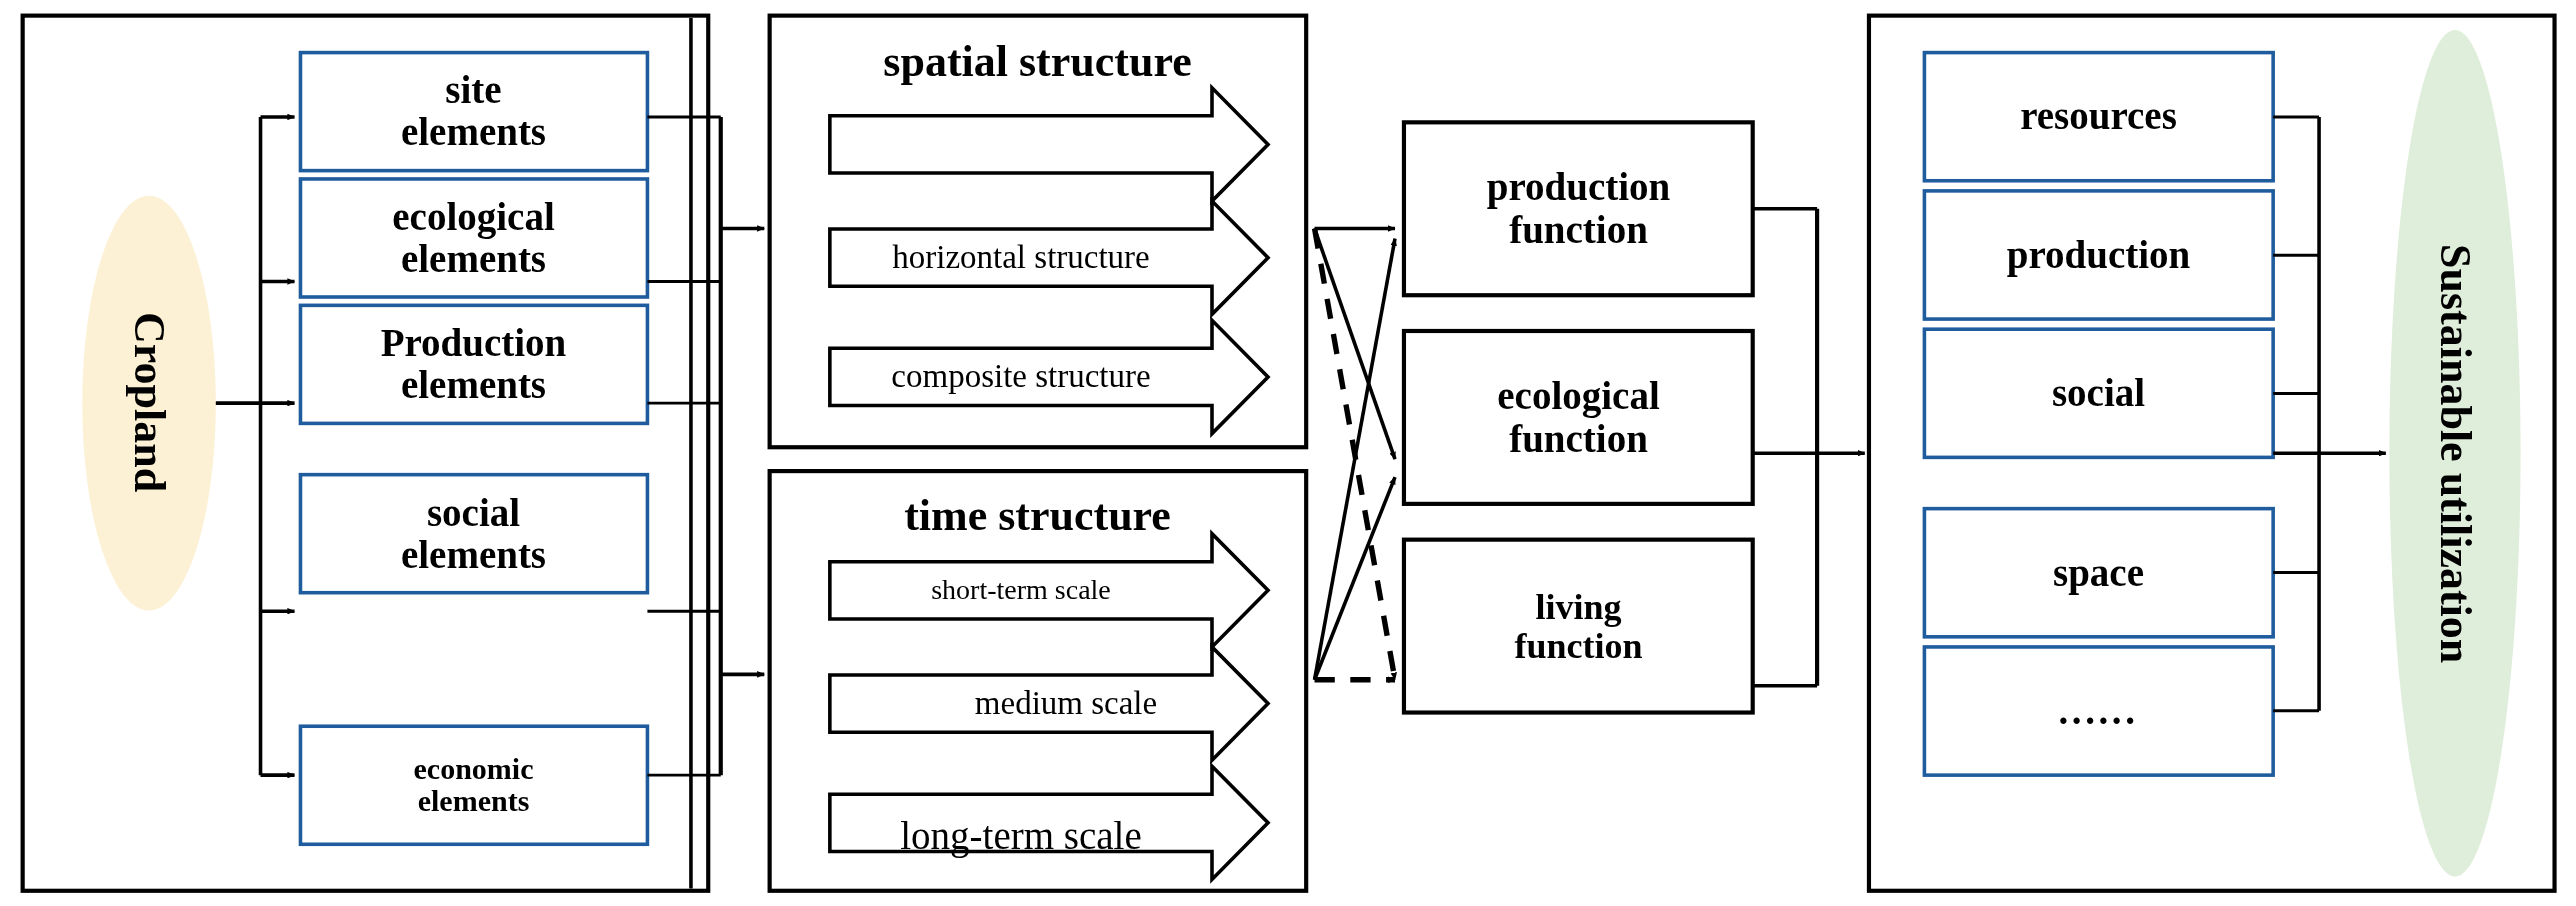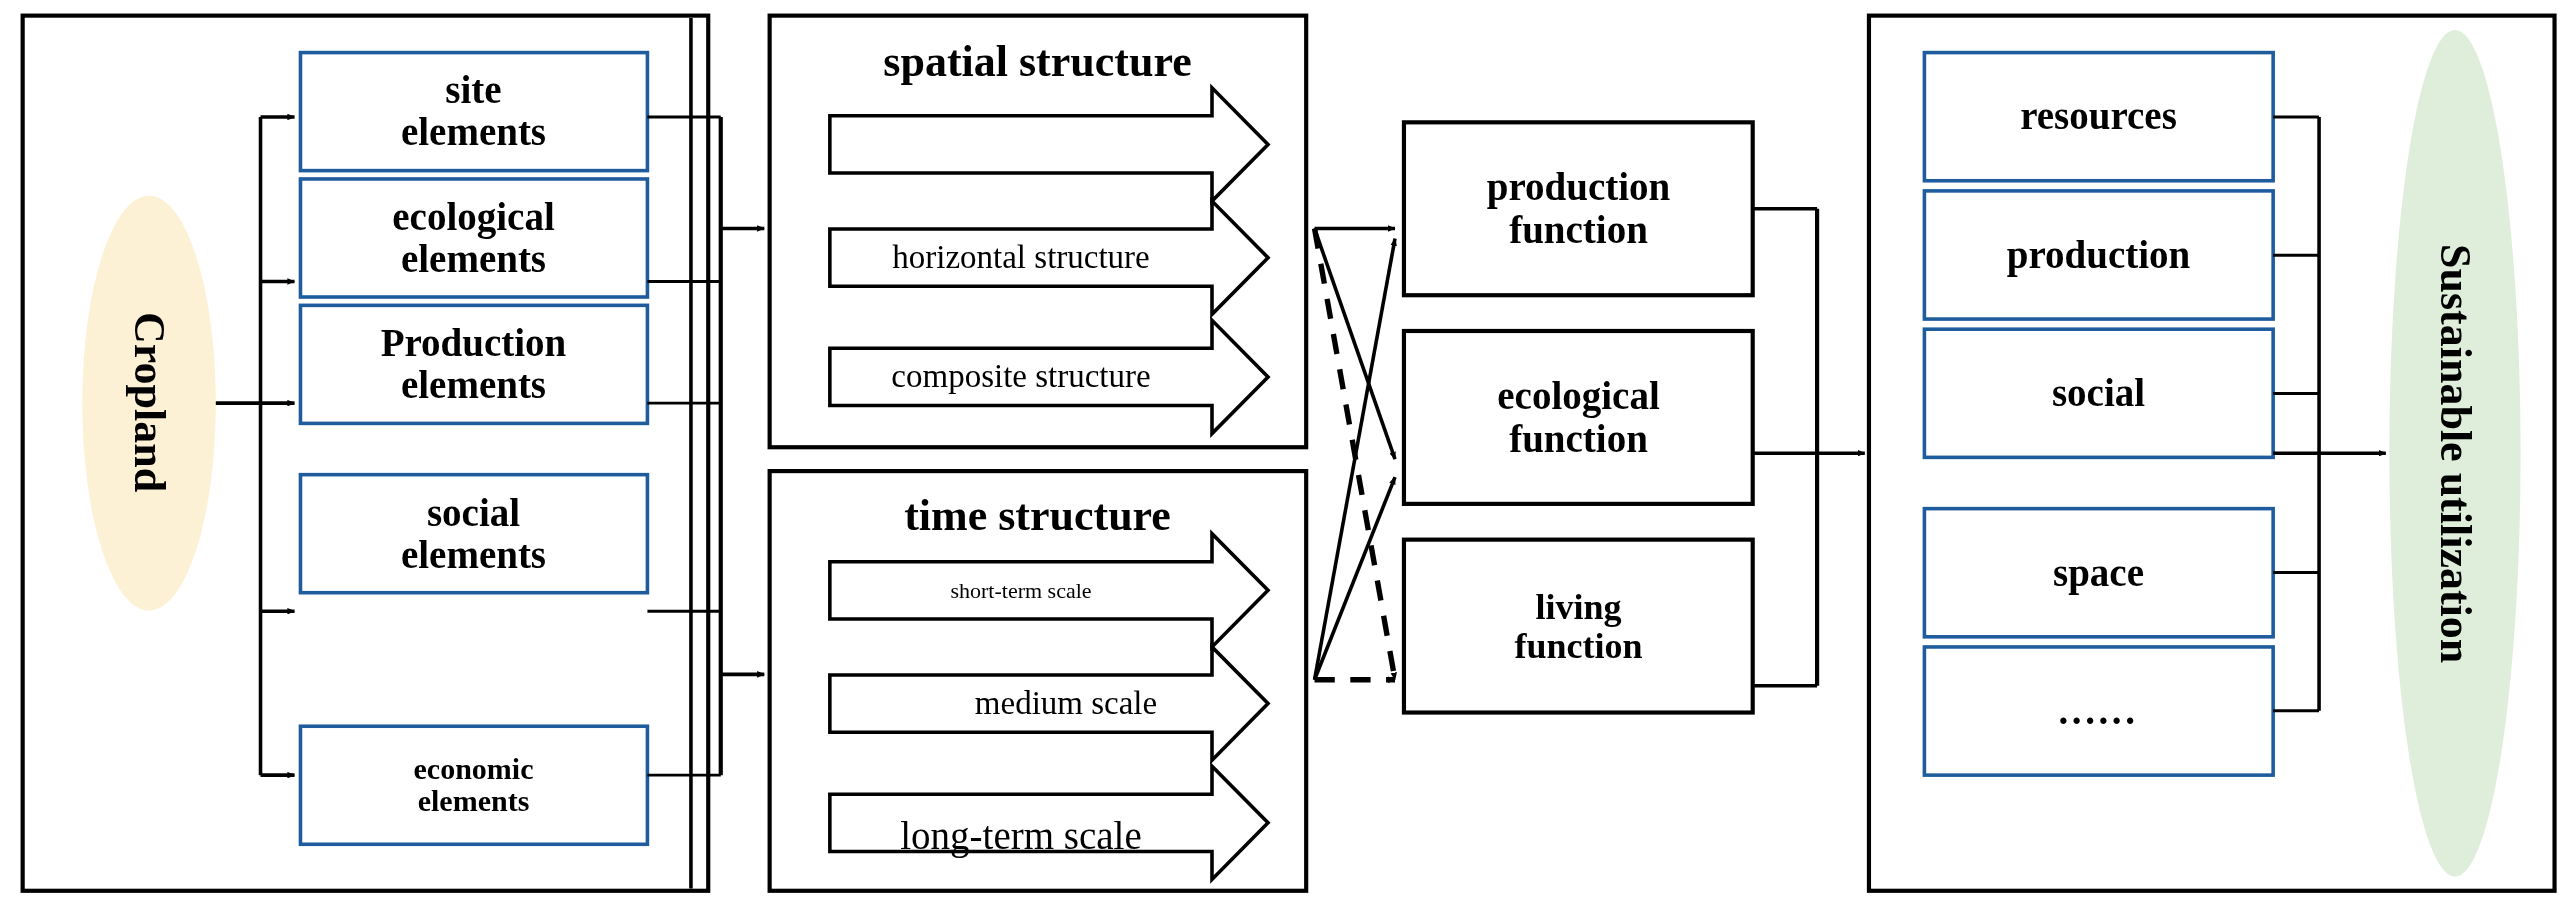--- a/index.html
+++ b/index.html
@@ -128,21 +128,21 @@
   <div class="lbl bold" style="left:300px;top:726px;width:347px;height:118px;font-size:30px;flex-direction:column;">
     <span>economic</span>
     <span>elements</span>
   </div>
 
   <div class="lbl bold" style="left:775px;top:36px;width:525px;height:52px;font-size:44px;">spatial structure</div>
   <div class="lbl" style="left:830px;top:229px;width:382px;height:57px;font-size:33px;">horizontal structure</div>
   <div class="lbl" style="left:830px;top:348px;width:382px;height:57px;font-size:33px;">composite structure</div>
 
   <div class="lbl bold" style="left:775px;top:490px;width:525px;height:52px;font-size:44px;">time structure</div>
-  <div class="lbl" style="left:830px;top:562px;width:382px;height:57px;font-size:22px;">short-term scale</div>
+  <div class="lbl" style="left:830px;top:562px;width:382px;height:57px;font-size:28px;">short-term scale</div>
   <div class="lbl" style="left:830px;top:675px;width:382px;height:57px;font-size:33px;padding-left:45px;">medium scale</div>
   <div class="lbl" style="left:830px;top:794px;width:382px;height:57px;font-size:39px;margin-top:14px;">long-term scale</div>
 
   <div class="lbl bold" style="left:1404px;top:122px;width:349px;height:173px;font-size:39px;flex-direction:column;">
     <span>production</span>
     <span>function</span>
   </div>
   <div class="lbl bold" style="left:1404px;top:331px;width:349px;height:173px;font-size:39px;flex-direction:column;">
     <span>ecological</span>
     <span>function</span>

